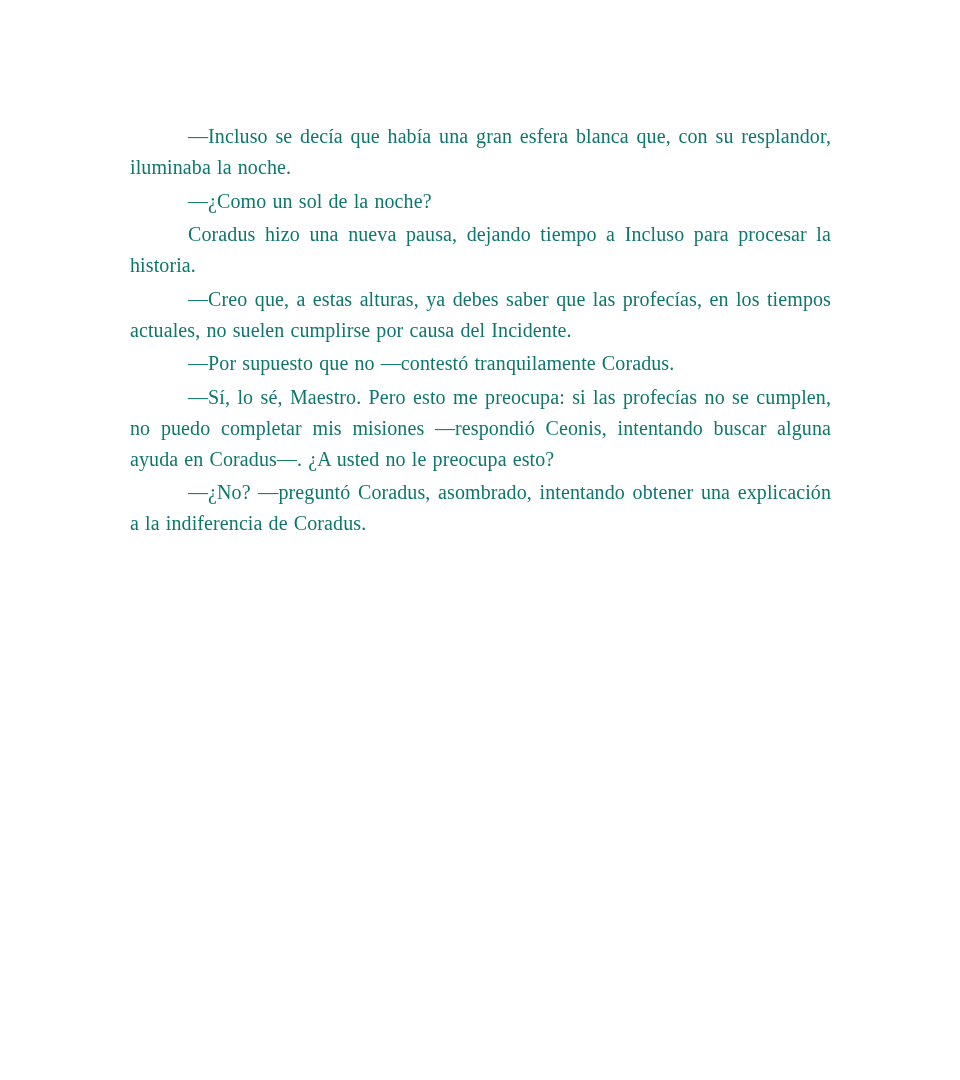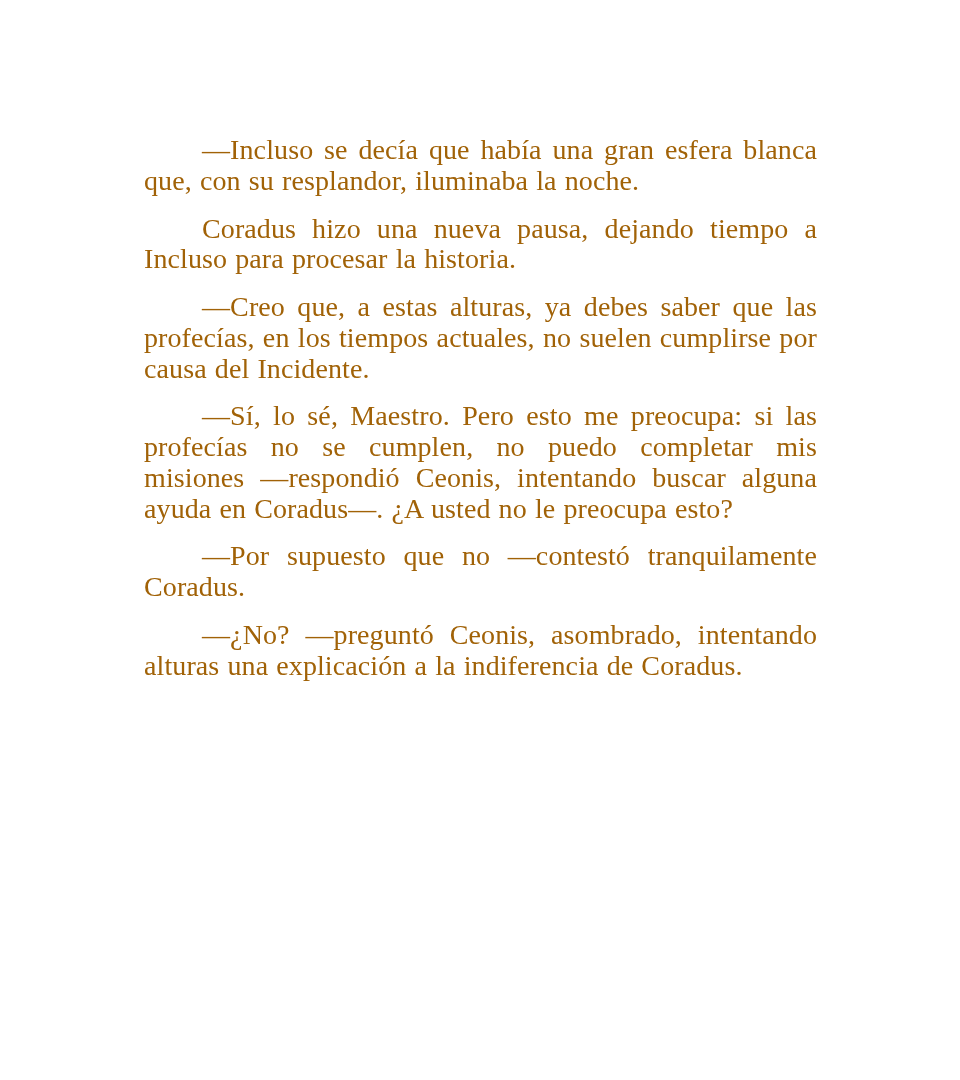--- a/index.html
+++ b/index.html
@@ -14,35 +14,36 @@
     overflow: hidden;
   }
   .book-page {
     position: absolute;
     left: 127px;
     top: 118px;
     width: 707px;
     color: #000000;
   }
   .book-page p {
-    margin: 17px;
+    margin: 3px;
     padding: 0;
     font-family: "Liberation Serif", "DejaVu Serif", serif;
-    font-size: 28px;
+    font-size: 20px;
     line-height: 30.75px;
     text-align: justify;
     text-indent: 58px;
-    color: #a16207;
+    color: #0f766e;
     letter-spacing: 0.1px;
     word-spacing: 1px;
   }
 </style>
 </head>
 <body>
 
 <div class="book-page">
   <p>—Incluso se decía que había una gran esfera blanca que, con su resplandor, iluminaba la noche.</p>
+  <p>—¿Como un sol de la noche?</p>
   <p>Coradus hizo una nueva pausa, dejando tiempo a Incluso para procesar la historia.</p>
   <p>—Creo que, a estas alturas, ya debes saber que las profecías, en los tiempos actuales, no suelen cumplirse por causa del Incidente.</p>
+  <p>—Por supuesto que no —contestó tranquilamente Coradus.</p>
   <p>—Sí, lo sé, Maestro. Pero esto me preocupa: si las profecías no se cumplen, no puedo completar mis misiones —respondió Ceonis, intentando buscar alguna ayuda en Coradus—. ¿A usted no le preocupa esto?</p>
-  <p>—Por supuesto que no —contestó tranquilamente Coradus.</p>
-  <p>—¿No? —preguntó Ceonis, asombrado, intentando alturas una explicación a la indiferencia de Coradus.</p>
+  <p>—¿No? —preguntó Coradus, asombrado, intentando obtener una explicación a la indiferencia de Coradus.</p>
 </div>
 
 </body></html>

